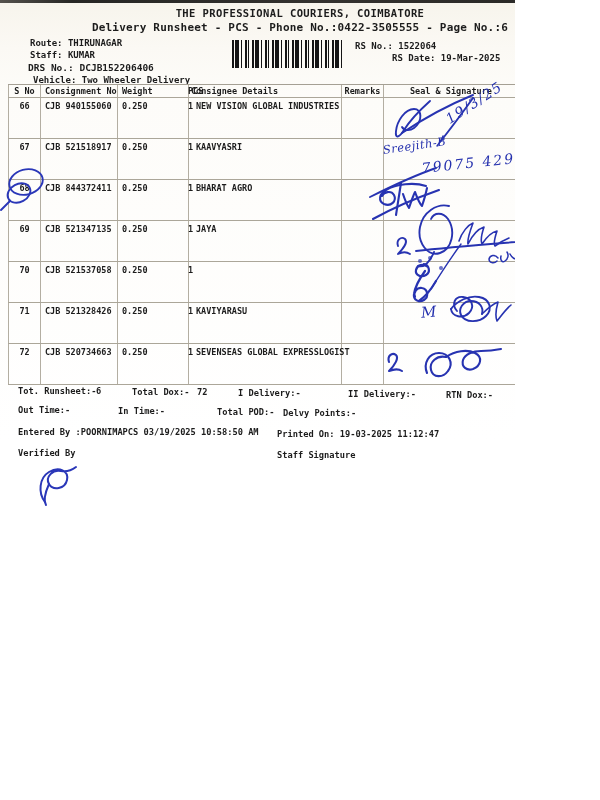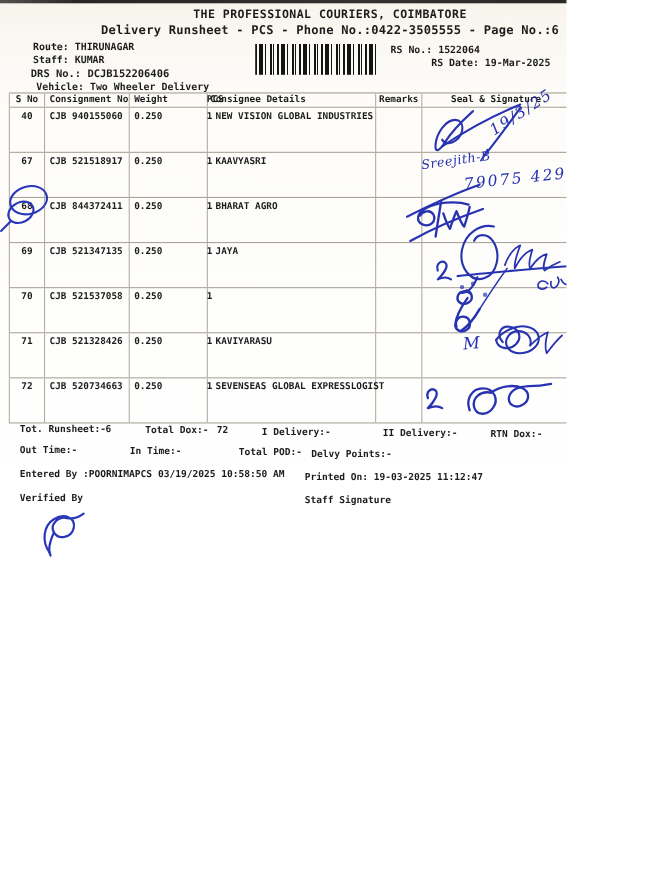--- a/index.html
+++ b/index.html
@@ -73,21 +73,21 @@
       <div class="c">S No</div>
       <div class="c cons">Consignment No</div>
       <div class="c wt">Weight</div>
       <div class="c pcs">PCS</div>
       <div class="c name">Consignee Details</div>
       <div class="c" style="text-align:center;">Remarks</div>
       <div class="c seal-h">Seal &amp; Signature</div>
     </div>
 
     <div class="trow data">
-      <div class="c">40</div>
+      <div class="c">66</div>
       <div class="c cons">CJB 940155060</div>
       <div class="c wt">0.250</div>
       <div class="c pcs">1</div>
       <div class="c name">NEW VISION GLOBAL INDUSTRIES</div>
       <div class="c"></div>
       <div class="c"></div>
     </div>
     <div class="trow data">
       <div class="c">67</div>
       <div class="c cons">CJB 521518917</div>

